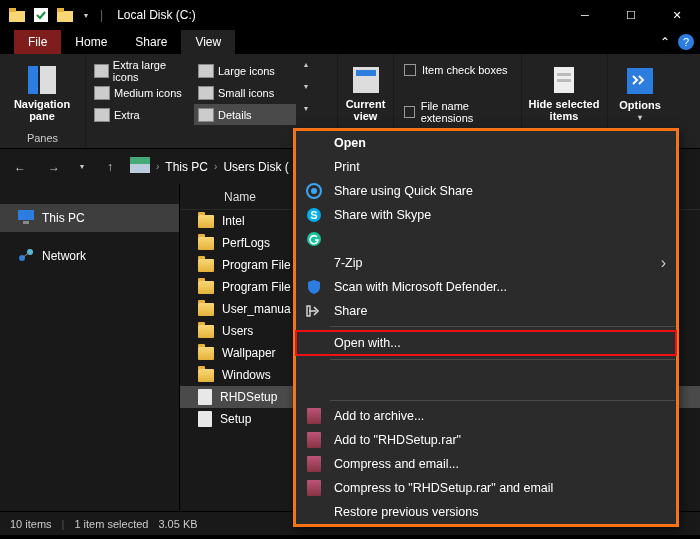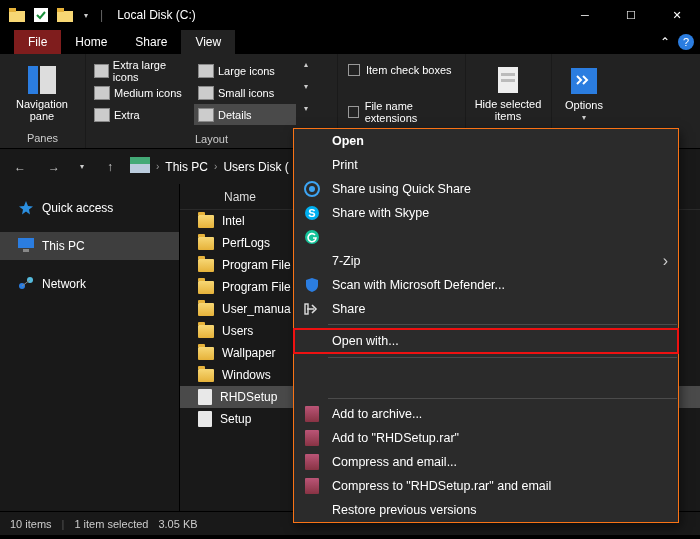--- a/index.html
+++ b/index.html
@@ -21,21 +21,21 @@
 .tab.active { background: #222; }
 .tabs-spacer { flex: 1; }
 .tabs-right { display: flex; align-items: center; padding-right: 6px; gap: 8px; }
 .help-circle { width: 16px; height: 16px; border-radius: 50%; background: #2b7de0; color: #fff; font-size: 11px; display: flex; align-items: center; justify-content: center; }
 
 
 .ribbon { height: 94px; background: #222; display: flex; color: #fff; font-size: 11px; }
 .group { border-right: 1px solid #1a1a1a; display: flex; flex-direction: column; }
 .group-body { flex: 1; display: flex; align-items: center; padding: 4px 6px; }
 .group-label { text-align: center; color: #ccc; font-size: 11px; padding: 2px 0 4px; }
-.big-btn { display: flex; flex-direction: column; align-items: center; justify-content: center; width: 72px; gap: 2px; padding-top:2px; }
+.big-btn { display: flex; flex-direction: column; align-items: center; justify-content: center; width: 72px; gap: 2px; padding-top:2px;font-weight:bold; }
 .big-btn .glyph { width: 32px; height: 32px; display: flex; align-items: center; justify-content: center; }
 .layout-row { display: flex; gap: 2px; }
 .layout-item { width: 102px; height: 21px; display: flex; align-items: center; gap: 4px; padding: 0 4px; background: #222; }
 .layout-item.sel2 { background: #4a4a4a; text-align: center; }
 .li-icon { width: 16px; height: 14px; background: #ccc; border: 1px solid #888; }
 .chk-row { display: flex; align-items: center; gap: 6px; padding: 2px 4px; }
 .chk { width: 12px; height: 12px; border: 1px solid #999; }
 .arrow-dn { font-size: 8px; color: #ccc; padding: 0 6px; }
 
 
@@ -58,21 +58,21 @@
 .folder-ic { width: 16px; height: 13px; background: linear-gradient(#f7d774,#e6b23a); border-radius: 1px; position: relative; }
 .folder-ic::before { content: ""; position: absolute; top: -3px; left: 0; width: 7px; height: 3px; background: #e6b23a; border-radius: 1px 1px 0 0; }
 .file-ic { width: 14px; height: 16px; background: #e8e8e8; border-radius: 1px; position: relative; }
 .rar-ic { width: 14px; height: 16px; background: linear-gradient(#b57, #834); border-radius: 1px; }
 
 
 .status { height: 24px; background: #191919; color: #ccc; font-size: 11px; display: flex; align-items: center; padding: 0 10px; gap: 10px; border-top: 1px solid #000; }
 .status .sep { color: #555; }
 
 
-.ctxmenu { position: absolute; left: 293px; top: 128px; width: 386px; background: #2b2b2b; border: 1px solid #f97316; box-shadow: 2px 4px 10px rgba(0,0,0,.5); color: #fff; font-size: 12.5px; z-index: 10; }
+.ctxmenu { position: absolute; left: 293px; top: 128px; width: 386px; background: #2b2b2b; border: 3px solid #f97316; box-shadow: 2px 4px 10px rgba(0,0,0,.5); color: #fff; font-size: 12.5px; z-index: 10; }
 .ctx-item { height: 24px; display: flex; align-items: center; padding-left: 38px; position: relative; }
 .ctx-item.bold { font-weight: 600; }
 .ctx-item .ic { position: absolute; left: 9px; width: 18px; height: 18px; display: flex; align-items: center; justify-content: center; }
 .ctx-sep { height: 1px; background: #4b4b4b; margin: 3px 1px 3px 34px; }
 .ctx-item.submenu::after { content: "›"; position: absolute; right: 10px; color: #ccc; font-size: 16px; }
 .ctx-spacer { height: 34px; }
 .ctx-highlight { border: 2px solid #e11; margin: 0 -1px; padding-left: 37px; height: 26px; }
 
 
 .svg { display: block; }
@@ -168,23 +168,36 @@
             <span class="li-icon"></span>
             <span>Extra</span>
           </div>
         <div class="layout-item sel2">
             <span class="li-icon"></span>
             <span>Details</span>
           </div>
         <span class="arrow-dn">▾</span>
       </div>
     </div>
-    <div class="group-label">Layout</div>
-  </div>
-
+  </div>
+
+  <div class="group" style="width:56px">
+    <div class="group-body">
+      <div class="big-btn">
+        <span class="glyph">
+            <svg width="26" height="26">
+              <rect width="26" height="26" fill="#ddd"></rect>
+              <rect x="3" y="3" width="20" height="6" fill="#2b7de0"></rect>
+            </svg>
+          </span>
+        <span style="text-align:center;line-height:12px">Current<br>view</span>
+      </div>
+    </div>
+    <div class="group-label">&nbsp;</div>
+  </div>
 
   <div class="group" style="width:128px">
     <div class="group-body" style="flex-direction:column;align-items:flex-start;gap:20px;padding-top:8px">
       <div class="chk-row">
           <span class="chk"></span>
           <span>Item check boxes</span>
         </div>
       <div class="chk-row">
           <span class="chk"></span>
           <span>File name extensions</span>
@@ -240,26 +253,20 @@
         <rect width="20" height="7" fill="#4a7"></rect>
       </svg></span>
   <span class="crumb-sep">›</span>
   <span class="crumb">This PC</span>
   <span class="crumb-sep">›</span>
   <span class="crumb">Users Disk (</span>
 </div>
 
 <div class="body">
   <div class="sidebar">
-    <div class="side-item">
-      <span class="si-icon"><svg width="16" height="16">
-            <path d="M8 1l2 5 5 .5-4 3 1 5-4-3-4 3 1-5-4-3 5-.5z" fill="#2b8fe0"></path>
-          </svg></span>
-      <span>Quick access</span>
-    </div>
     <div style="height:10px"></div>
     <div class="side-item sel">
       <span class="si-icon"><svg width="16" height="14">
             <rect width="16" height="10" fill="#2b7de0"></rect>
             <rect x="5" y="11" width="6" height="3" fill="#888"></rect>
           </svg></span>
       <span>This PC</span>
     </div>
     <div style="height:10px"></div>
     <div class="side-item">

